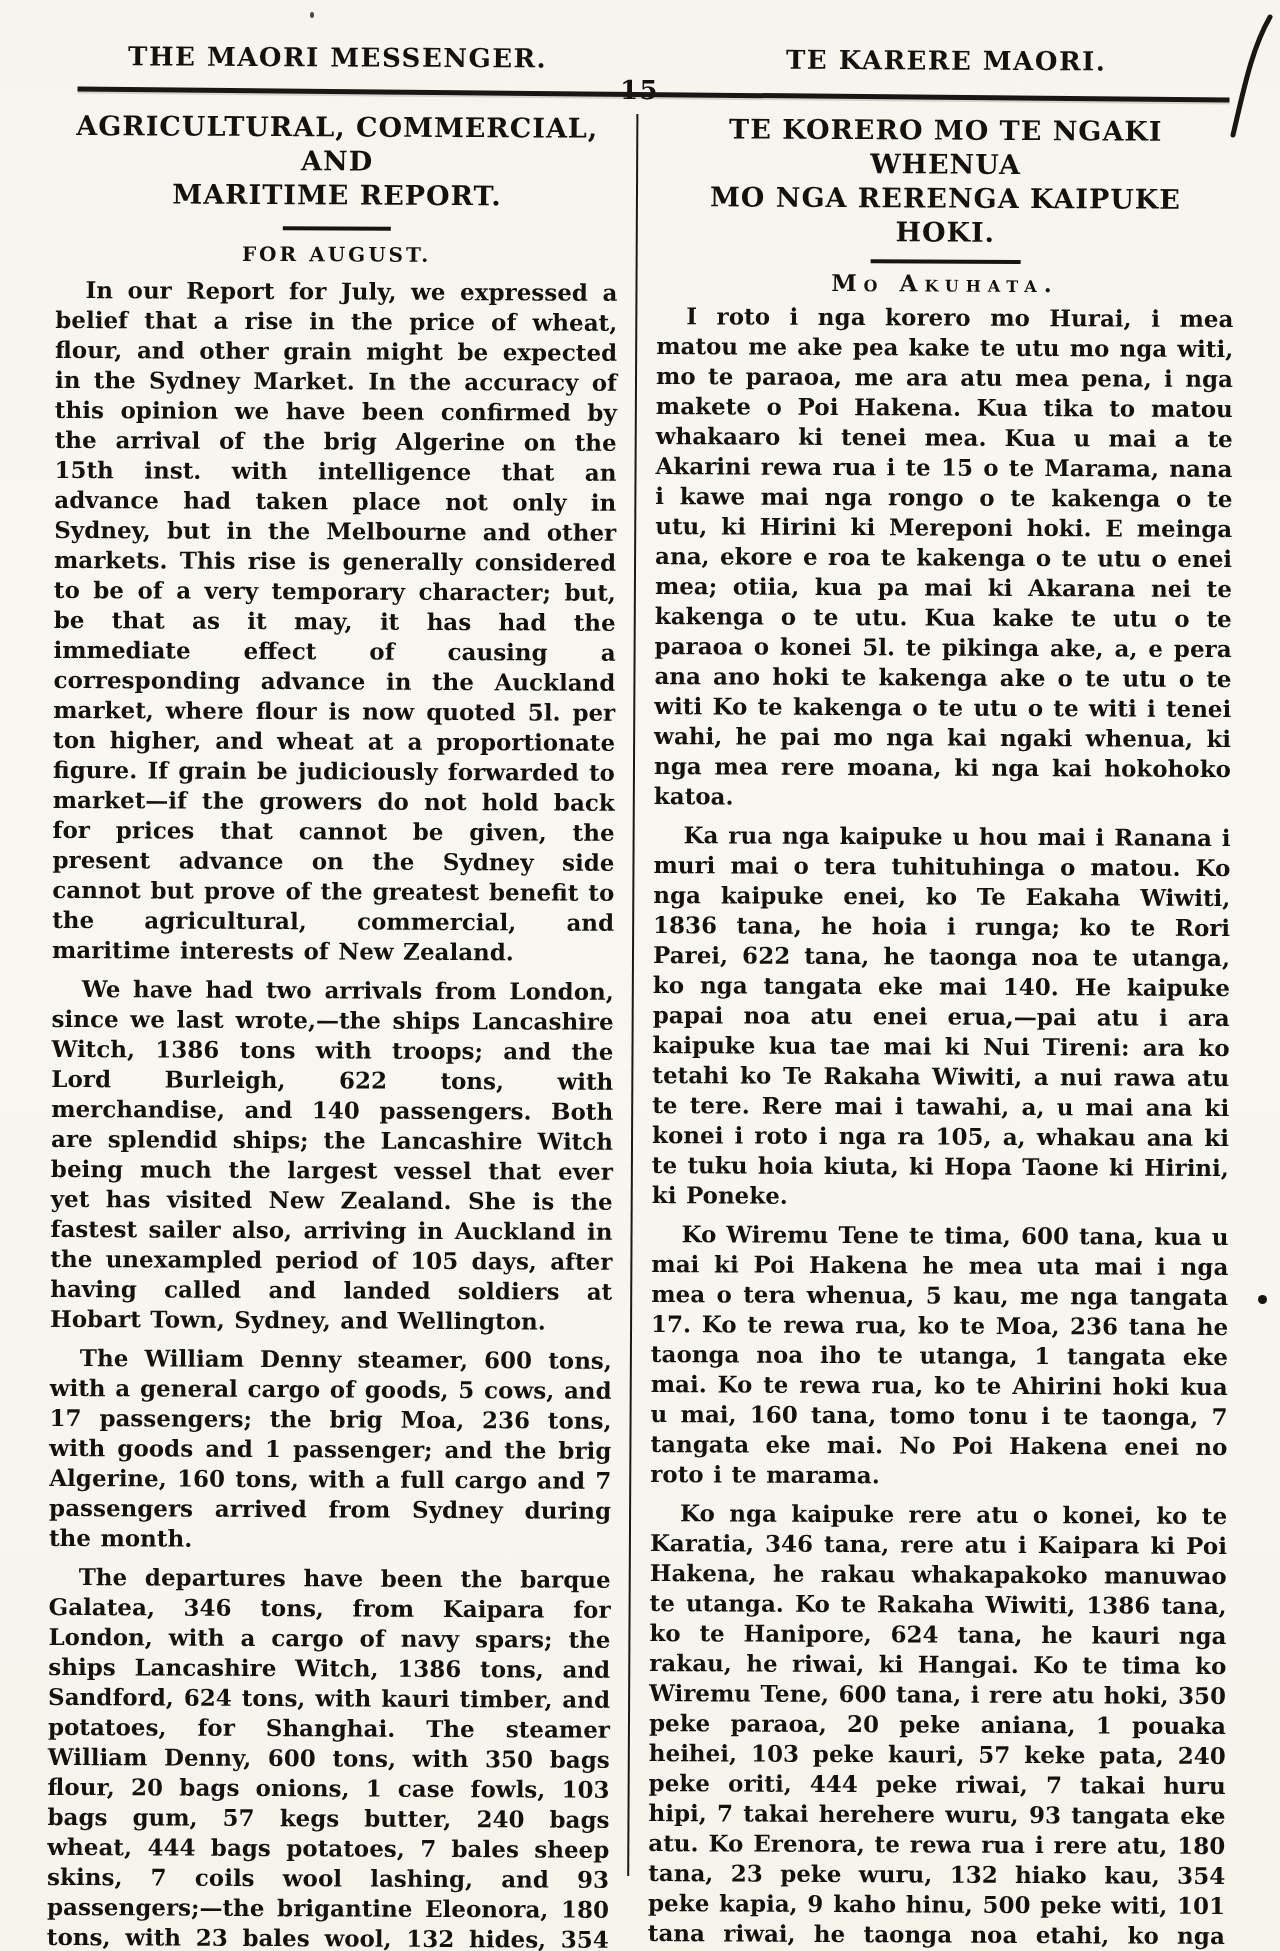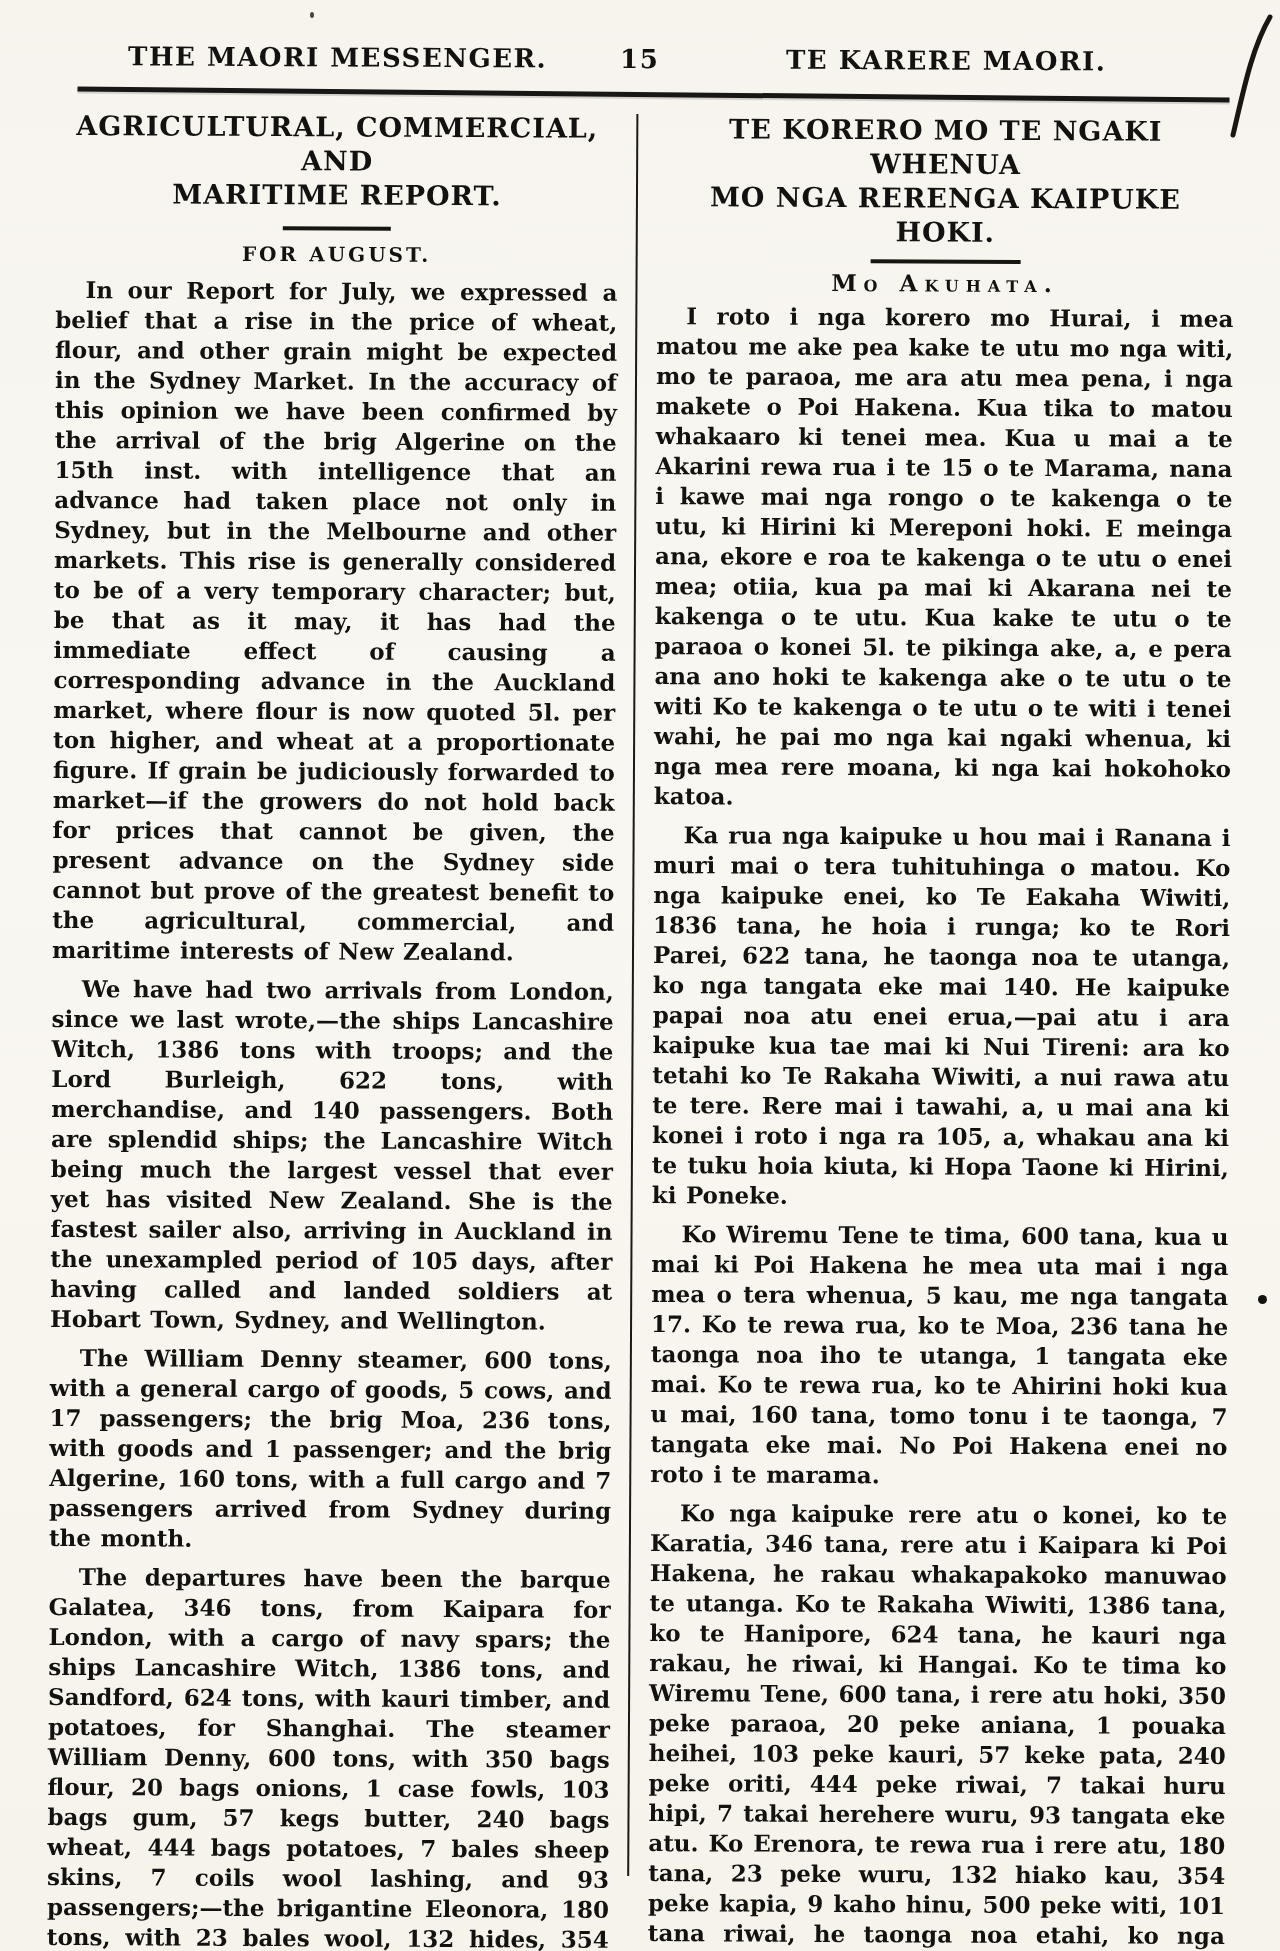--- a/index.html
+++ b/index.html
@@ -9,21 +9,21 @@
     font-family:"DejaVu Serif","Liberation Serif",serif;
     color:#141210;
   }
   .sheet{position:absolute;inset:0;transform:rotate(0.3deg);transform-origin:50% 0;}
   
   .mast-left,.mast-right,.mast-num{
     position:absolute;top:44px;font-size:26px;font-weight:bold;
     letter-spacing:1.5px;text-align:center;white-space:nowrap;
   }
   .mast-left{left:57px;width:562px;}
-  .mast-num{left:595px;width:90px;}
+  .mast-num{left:595px;width:90px;margin-top:31px;}
   .mast-right{left:658px;width:577px;}
   .mast-rule{
     position:absolute;top:92px;left:78px;width:1152px;height:5px;
     background:#191715;transform:rotate(0.25deg);
     box-shadow:0 2px 0 rgba(20,18,16,.15);
   }
   
   .col{position:absolute;top:112px;}
   .col-left{left:57px;width:562px;}
   .col-right{left:658px;width:577px;}

